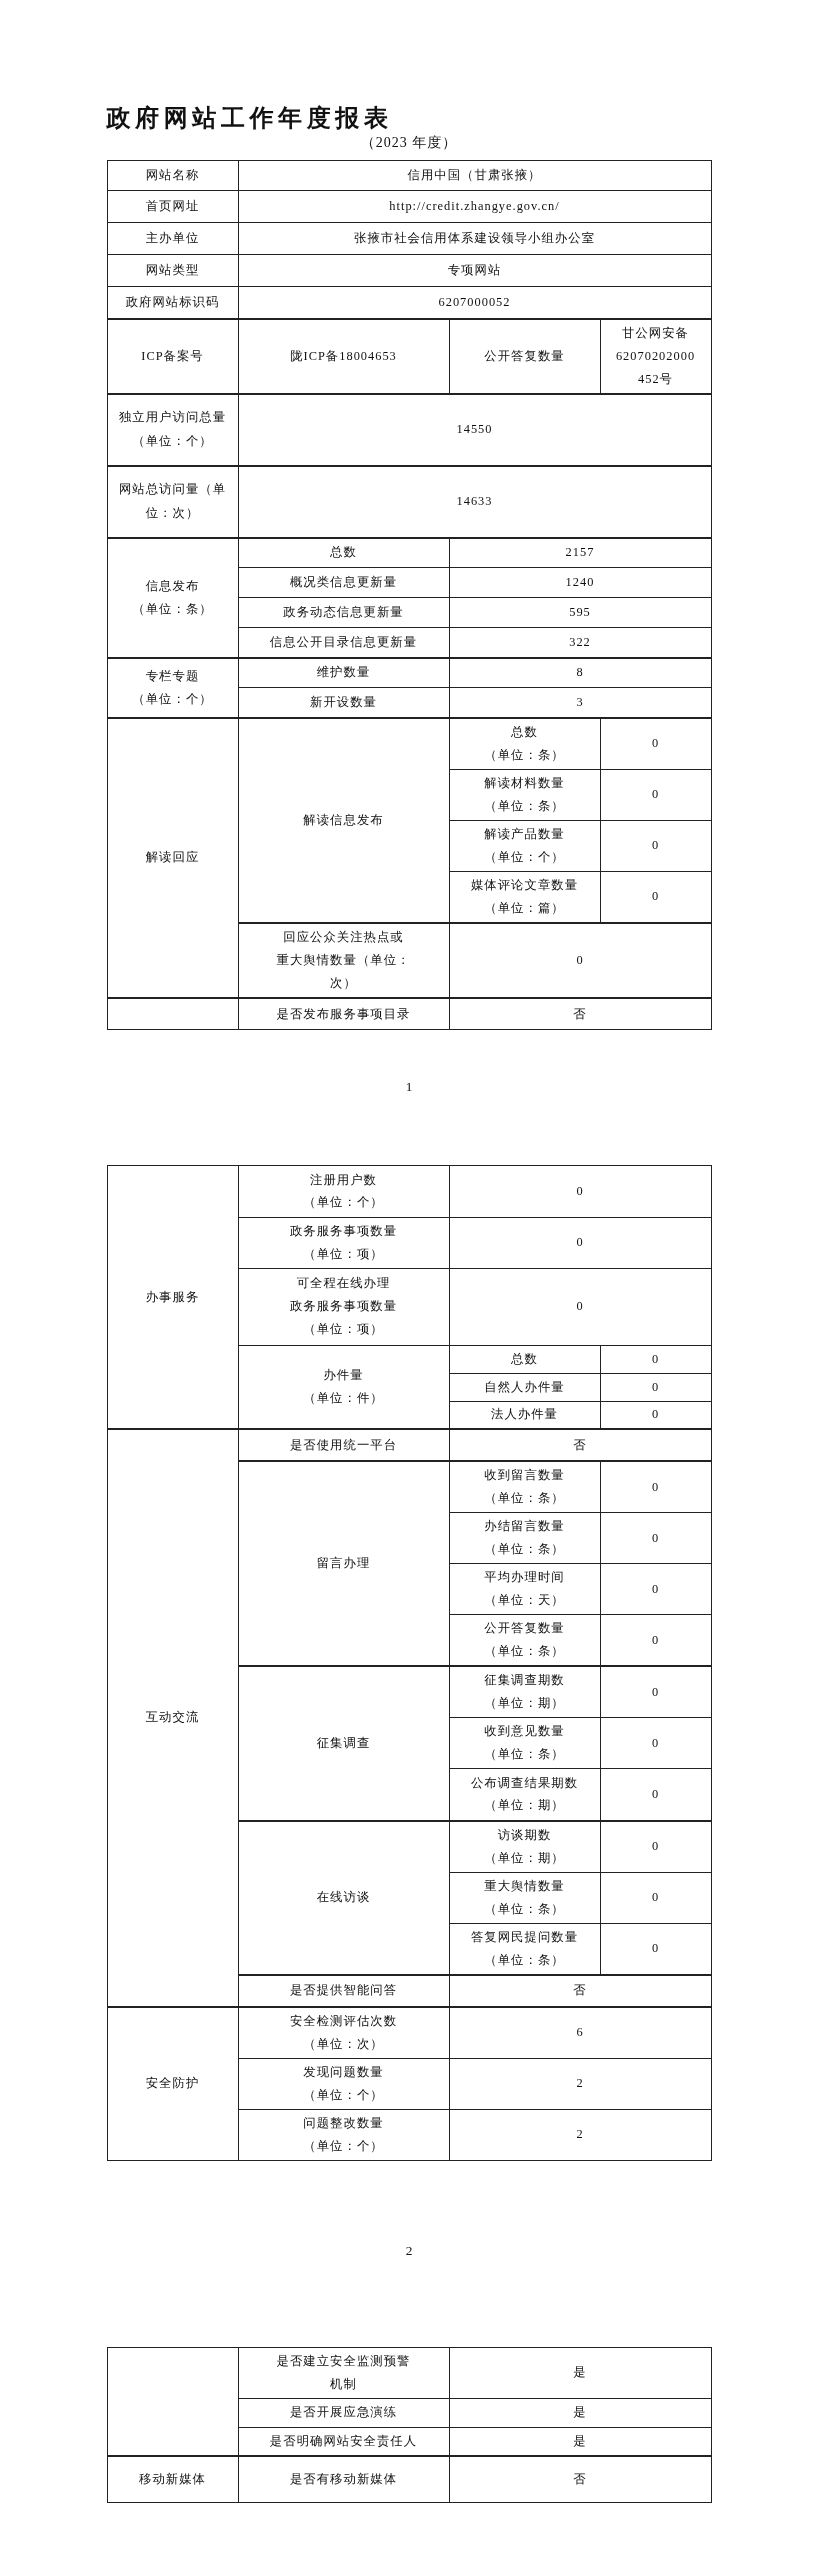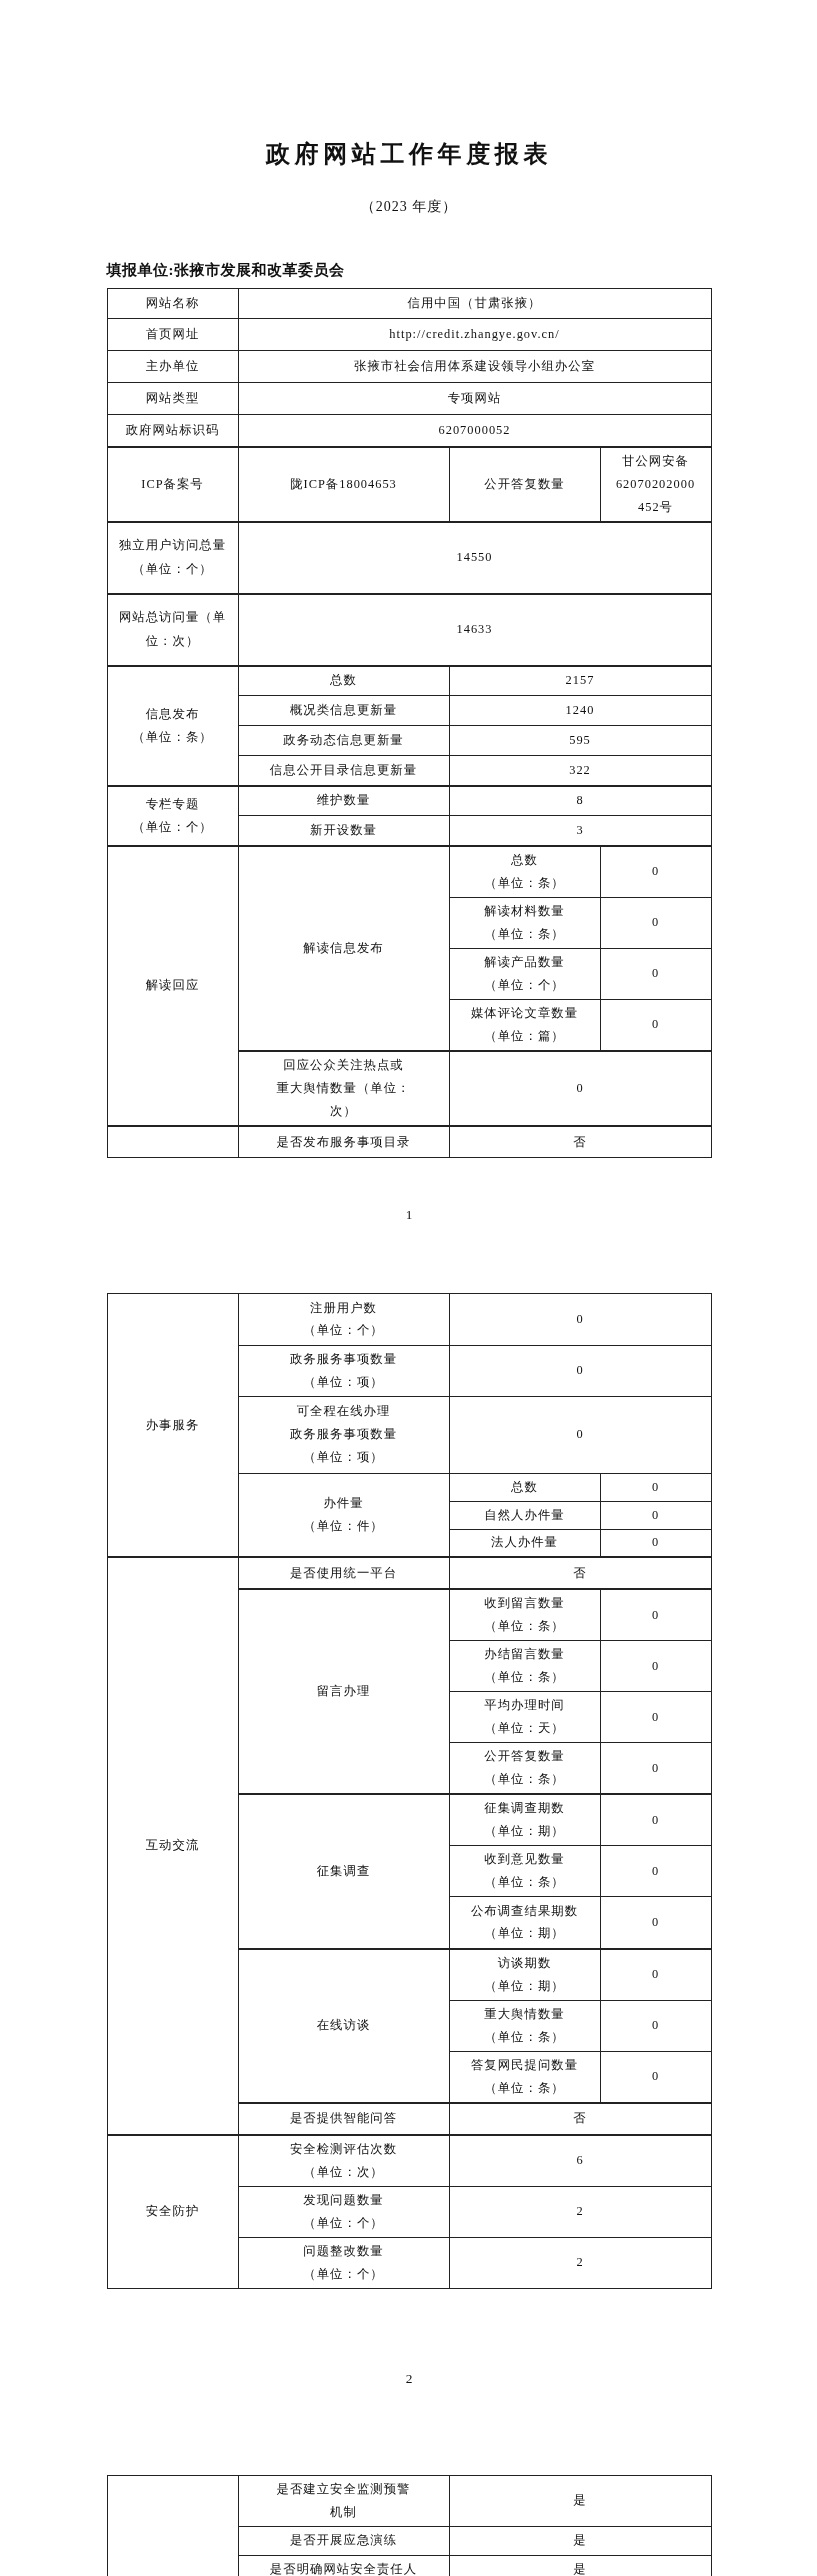--- a/index.html
+++ b/index.html
@@ -3,24 +3,24 @@
 <meta charset="utf-8">
 <style>
   html,body { margin:0; padding:0; background:#e8e8e8; }
   .page {
     width:818px; height:3470px; margin:0 auto; background:#ffffff;
     font-family:"Liberation Serif","DejaVu Serif",serif; color:#111;
     overflow:hidden;
   }
   .doc { width:605px; margin:0 auto; }
   .title {
-    text-align:center; padding-top:102px; font-size:24px; font-weight:700;
-    letter-spacing:4.6px; font-family:"Liberation Sans","DejaVu Sans",sans-serif;margin-top:36px;
+    padding-top:102px; font-size:24px; font-weight:700;
+    letter-spacing:4.6px; font-family:"Liberation Sans","DejaVu Sans",sans-serif;
   }
-  .subtitle { text-align:center; margin-top:28px; font-size:14px; letter-spacing:1px; }
+  .subtitle { text-align:center; font-size:14px; letter-spacing:1px; }
   .unit { margin-top:45px; font-size:15px; font-weight:700; letter-spacing:0.5px; }
   table.grid {
     border-collapse:collapse; table-layout:fixed; width:605px; margin-top:8.2px;
     border:1.5px solid #111;
   }
   table.grid td {
     border:1px solid #222; text-align:center; vertical-align:middle;
     font-size:12.4px; letter-spacing:1px; padding:2.1px 3.1px; word-break:break-all;
   }
   tr.sec td { border-top-width:2.6px; }
@@ -34,21 +34,20 @@
   #t3 { margin-top:88px; }
 </style>
 </head>
 <body>
 
 <div class="page">
   <div class="doc">
 
     <div class="title">政府网站工作年度报表</div>
     <div class="subtitle">（2023 年度）</div>
-    <div class="unit">填报单位:张掖市发展和改革委员会</div>
 
     <table class="grid" id="t1">
       <colgroup>
           <col style="width:131px">
           <col style="width:211px">
           <col style="width:151px">
           <col style="width:111px">
         </colgroup>
       <tbody>
           <tr style="height:30px">

